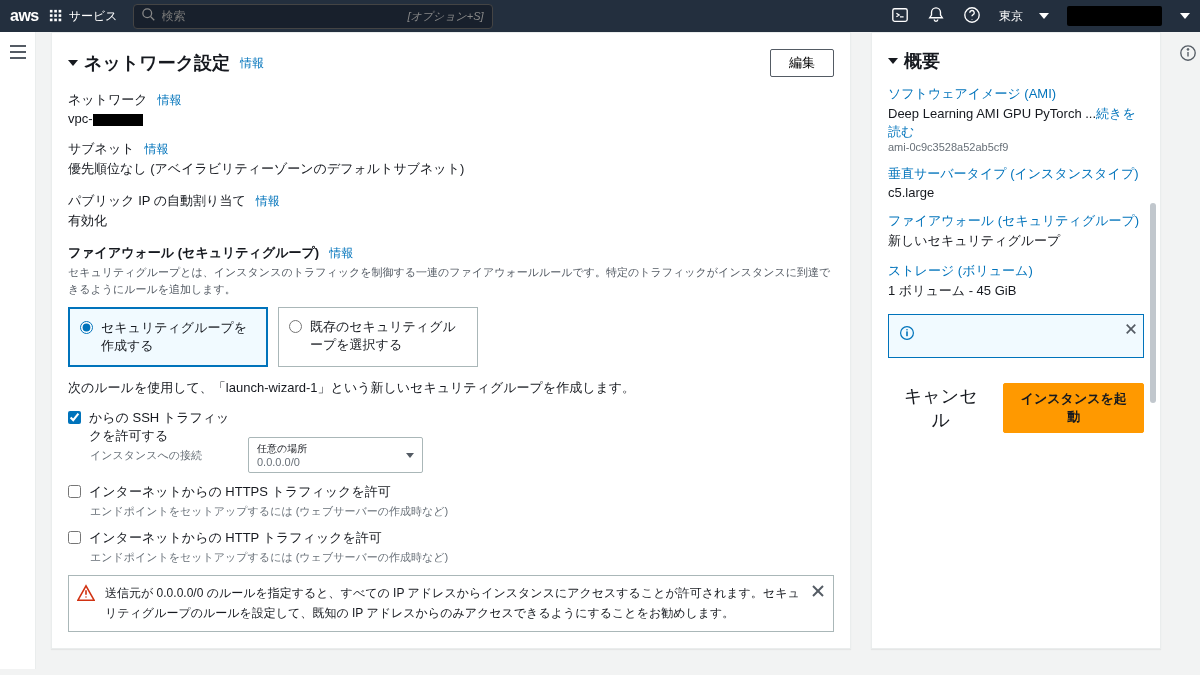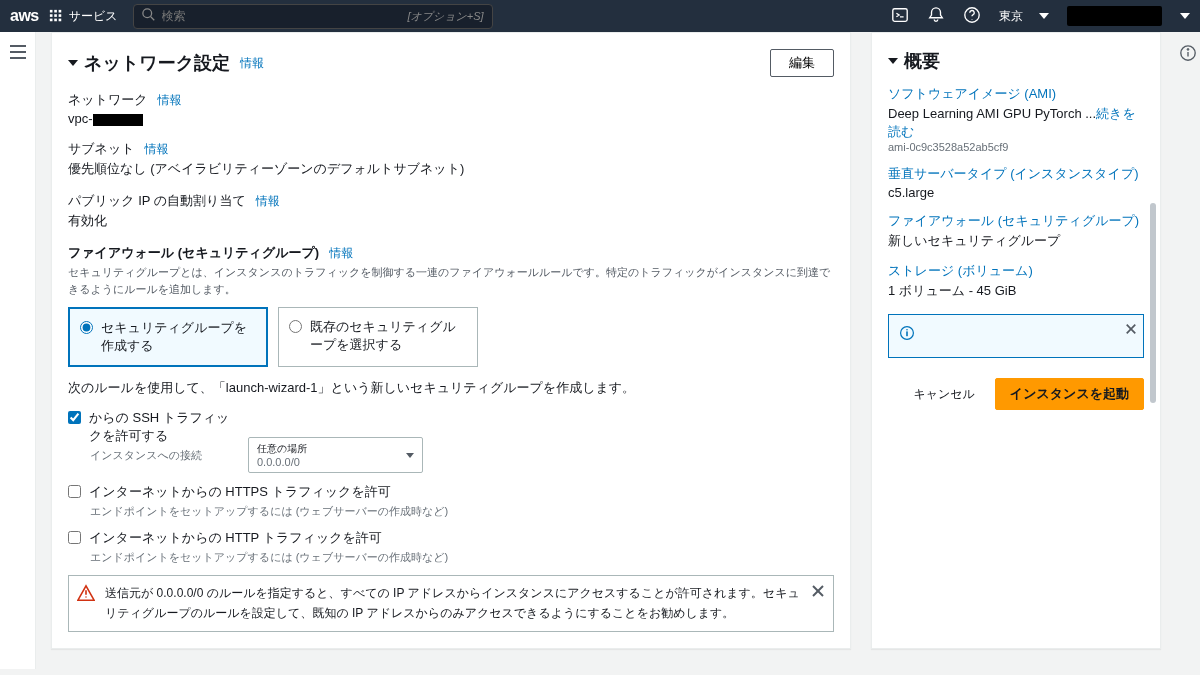--- a/index.html
+++ b/index.html
@@ -61,21 +61,21 @@
 .summary-input { width: 100%; border: 1px solid #aab7b8; padding: 5px 8px; font-size: 13px; border-radius: 2px; }
 .summary-link { color: #0073bb; font-size: 13px; margin-top: 14px; display: block; }
 .summary-value { font-size: 13px; margin-top: 2px; }
 .summary-ami { font-size: 11px; color: #687078; }
 .read-more { color: #0073bb; cursor: pointer; }
 .free-tier-box { border: 1px solid #0073bb; background: #f1faff; padding: 10px; margin-top: 14px; display: flex; gap: 8px; align-items: flex-start; font-size: 12px; line-height: 1.7; position: relative; }
 .free-tier-box .info-i svg { fill: #0073bb; }
 .free-tier-close { position: absolute; top: 6px; right: 6px; cursor: pointer; }
 .free-tier-close svg { stroke: #545b64; }
 .summary-actions { display: flex; justify-content: flex-end; gap: 10px; margin-top: 20px; align-items: center; }
-.cancel-btn { background: transparent; border: none; color: #16191f; font-size: 12px; cursor: pointer; padding: 6px 10px; }
+.cancel-btn { background: transparent; border: none; color: #16191f; font-size: 18px; cursor: pointer; padding: 6px 10px; }
 .launch-btn { background: #ff9900; border: 1px solid #ff9900; color: #16191f; font-size: 13px; font-weight: bold; padding: 6px 14px; cursor: pointer; border-radius: 2px; }
 .right-scrollbar { position: absolute; right: 4px; top: 170px; width: 6px; height: 200px; background: #c1c7cd; border-radius: 3px; }
 .section-block { margin-top: 12px; }
 </style>
 </head>
 <body>
 
 <div class="top-nav">
   <span class="aws-logo">aws</span>
   <span class="grid-icon">

